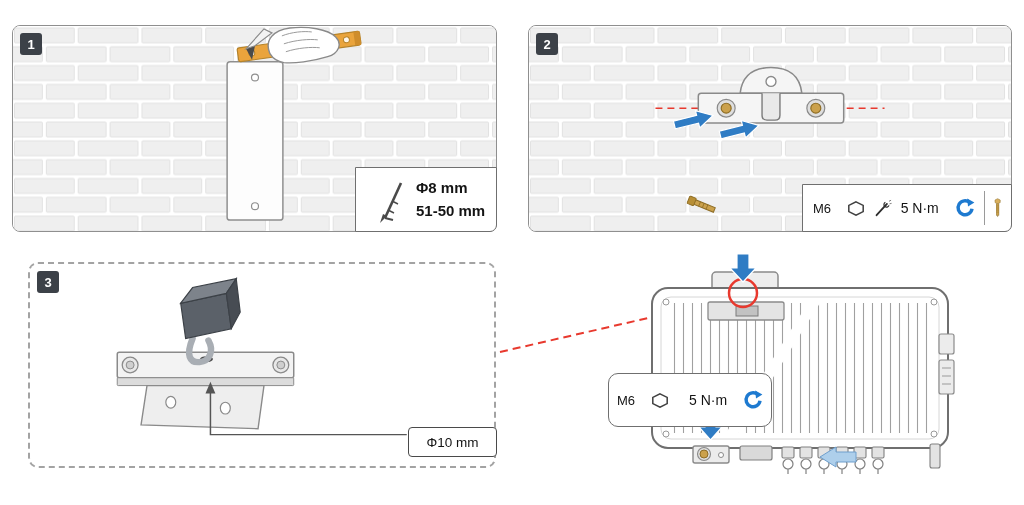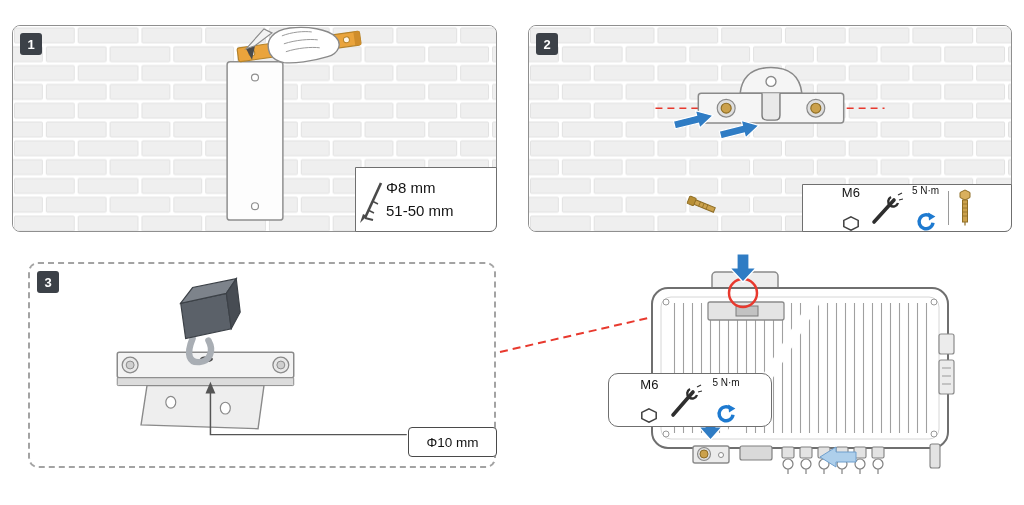--- a/index.html
+++ b/index.html
@@ -12,23 +12,23 @@
   .panel svg { display:block; width:100%; height:100%; }
   .panel.dashed { border:2px dashed #a3a3a3; border-radius:10px; }
 
   .badge { position:absolute; width:22px; height:22px; background:#3c4148; color:#fff;
            font-size:13px; font-weight:bold; display:flex; align-items:center;
            justify-content:center; border-radius:3px; z-index:7; }
 
   .infobox { position:absolute; background:#fff; border:1.5px solid #6f6f6f;
              display:flex; align-items:center; z-index:6; }
   .spec-text { font-size:15px; color:#141414; line-height:1.5; }
-  .spec-col { display:flex; flex-direction:column; align-items:center; gap:16px; }
+  .spec-col { display:flex; align-items:center; gap:16px; }
   .spec-small { font-size:13px; color:#141414; white-space:nowrap; }
-  .spec-torque { font-size:10px; color:#141414; white-space:nowrap; }
+  .spec-torque { font-size:14px; color:#141414; white-space:nowrap; }
   .divider { width:0; height:34px; border-left:1px solid #9a9a9a; }
 
   .phi-box { position:absolute; background:#fff; border:1.5px solid #4a4a4a;
              border-radius:4px; display:flex; align-items:center; justify-content:center;
              font-size:13.5px; color:#141414; z-index:6; }
   .inv-svg { position:absolute; z-index:2; }
 </style>
 </head>
 <body>
 
@@ -68,21 +68,21 @@
         <path d="M258,28 C252,14 262,4 278,2 C296,0 316,3 324,11 C331,18 327,28 316,31 C300,36 282,38 272,37 C265,36 261,33 258,28 Z" fill="#ffffff" stroke="#8a8a8a" stroke-width="1.4"></path>
         <path d="M270,10 C280,6 292,5 300,6" fill="none" stroke="#9a9a9a" stroke-width="1"></path>
         <path d="M272,18 C284,14 298,13 306,14" fill="none" stroke="#9a9a9a" stroke-width="1"></path>
         <path d="M274,26 C286,22 300,21 308,22" fill="none" stroke="#9a9a9a" stroke-width="1"></path>
       </g>
     </svg>
   </div>
 
   <div class="badge" style="left:20px;top:33px;">1</div>
 
-  <div class="infobox" style="left:355px;top:167px;width:142px;height:65px;border-radius:0 0 7px 0;gap:0;padding-left:0;justify-content:flex-start;">
+  <div class="infobox" style="left:355px;top:167px;width:142px;height:65px;border-radius:0 0 7px 0;gap:10px;padding-left:20px;justify-content:flex-start;font-weight:bold;">
     <svg width="30" height="48" viewBox="0 0 30 48">
       <line x1="9" y1="42" x2="25" y2="7" stroke="#4a4a4a" stroke-width="2.6"></line>
       <polygon points="4,47 11,40 7,38" fill="#4a4a4a"></polygon>
       <line x1="12" y1="34" x2="18" y2="37" stroke="#4a4a4a" stroke-width="1.4"></line>
       <line x1="16" y1="25" x2="22" y2="28" stroke="#4a4a4a" stroke-width="1.4"></line>
       <line x1="9" y1="42" x2="17" y2="44" stroke="#4a4a4a" stroke-width="2"></line>
     </svg>
     <div class="spec-text">
       <div>Φ8 mm</div>
       <div>51-50 mm</div>

